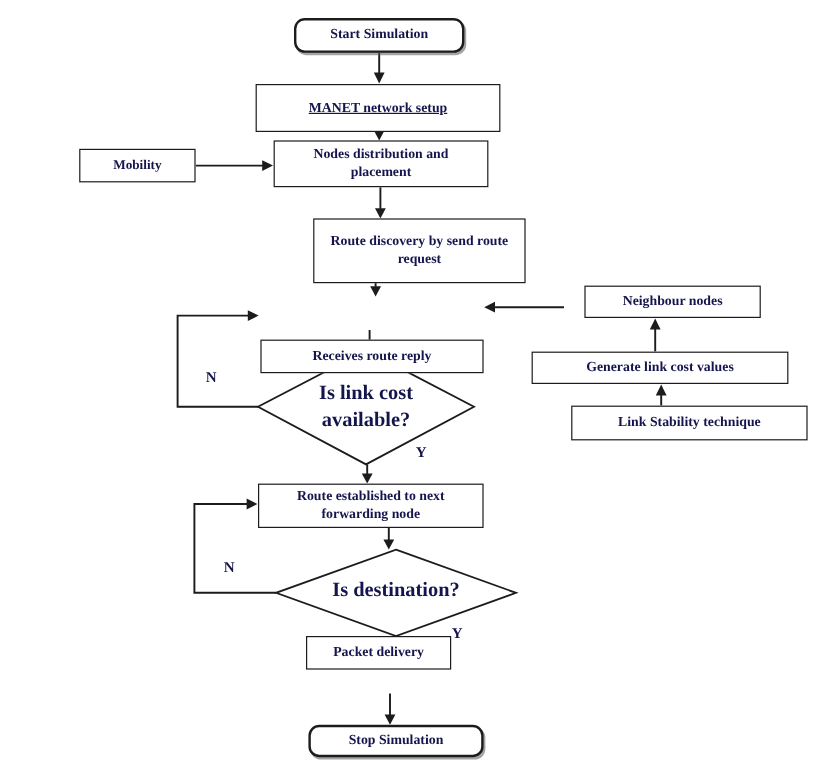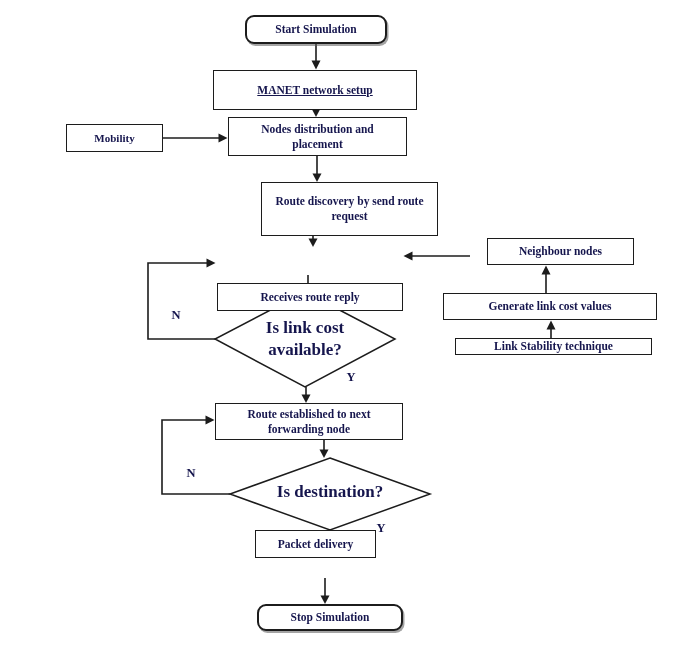--- a/index.html
+++ b/index.html
@@ -189,21 +189,21 @@
   </div>
 
   <div class="node" style="left:470px; top:238px; width:147px; height:27px;margin-left:17px;">
     <span>Neighbour nodes</span>
   </div>
 
   <div class="node" style="left:443px; top:293px; width:214px; height:27px;">
     <span>Generate link cost values</span>
   </div>
 
-  <div class="node" style="left:455px; top:338px; width:197px; height:17px;">
+  <div class="node" style="left:476px; top:338px; width:197px; height:29px;">
     <span>Link Stability technique</span>
   </div>
 
   <div class="node" style="left:215px; top:403px; width:188px; height:37px;align-items:center;">
     <span>Route established to next forwarding node</span>
   </div>
 
   <div class="node" style="left:255px; top:530px; width:121px; height:28px;">
     <span>Packet delivery</span>
   </div>

